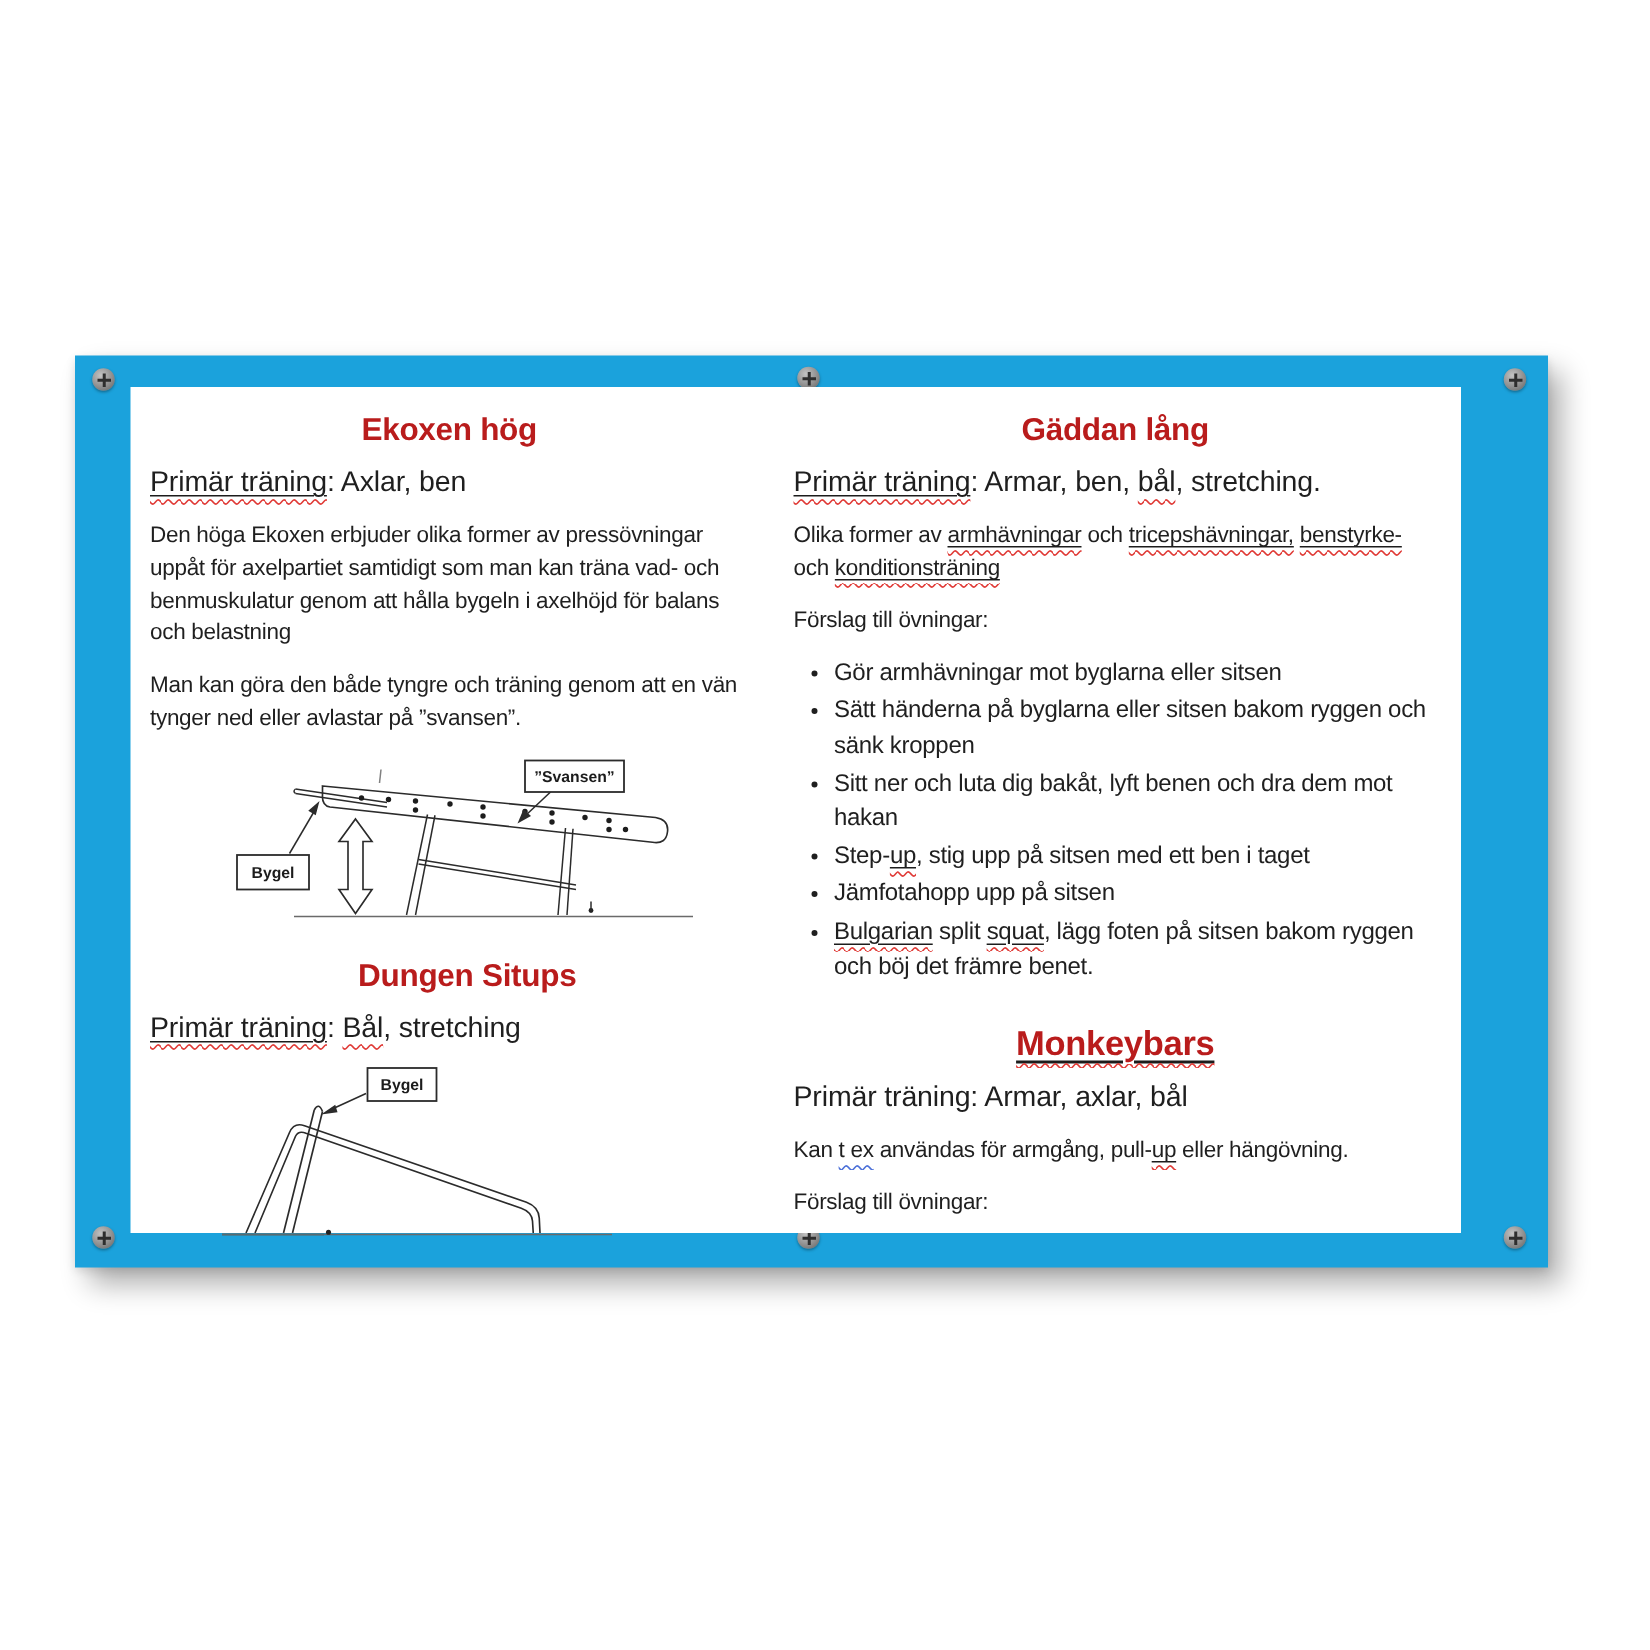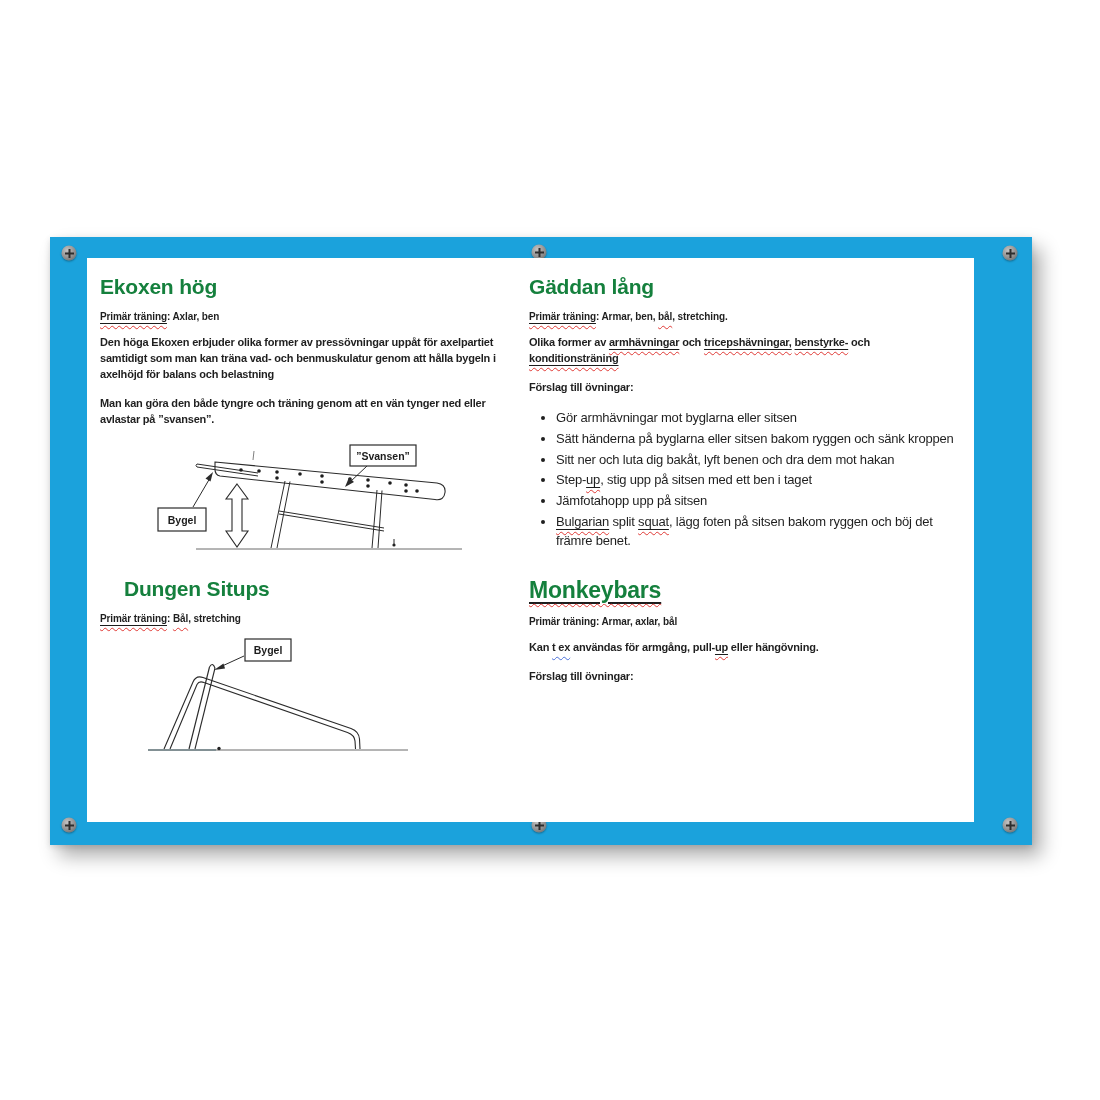--- a/index.html
+++ b/index.html
@@ -6,26 +6,26 @@
   .page{position:relative;width:1100px;height:1100px;background:#ffffff;overflow:hidden;
         font-family:"Liberation Sans", sans-serif;color:#1f1f1f;}
   .board{position:absolute;left:50px;top:237px;width:982px;height:608px;background:#1BA2DC;
          box-shadow:9px 11px 18px rgba(0,0,0,.32), 0 2px 6px rgba(0,0,0,.12);}
   .sheet{position:absolute;top:21px;height:564px;background:#ffffff;}
   .sheet.left{left:37px;width:425px;}
   .sheet.right{left:462px;width:462px;}
   .inner{padding:9px 13px 0 13px;}
   .sheet.right .inner{padding:9px 16px 0 17px;}
 
-  h2.sec{font-size:21px;font-weight:700;color:#15803d;margin:8px 0 12px 0;letter-spacing:-0.2px;}
+  h2.sec{font-size:21px;font-weight:700;color:#b91c1c;margin:8px 0 12px 0;letter-spacing:-0.2px;text-align:center;}
   h2.sec.small{font-size:23px;margin:26px 0 12px 0;}
-  p.lead{font-size:10px;font-weight:700;margin:0 0 13px 0;letter-spacing:-0.1px;}
-  p.body{font-size:11px;line-height:1.45;margin:0 0 13px 0;letter-spacing:-0.2px;font-weight:bold;}
+  p.lead{font-size:19px;font-weight:400;margin:0 0 13px 0;letter-spacing:-0.1px;}
+  p.body{font-size:15px;line-height:1.45;margin:0 0 13px 0;letter-spacing:-0.2px;}
   ul.ex{margin:2px 0 16px 0;padding-left:27px;}
-  ul.ex li{font-size:13px;line-height:1.45;margin:0 0 2px 0;letter-spacing:-0.2px;}
+  ul.ex li{font-size:16px;line-height:1.45;margin:0 0 2px 0;letter-spacing:-0.2px;}
 
   
   .u{text-decoration:underline;text-decoration-thickness:1.4px;text-underline-offset:3px;
      text-decoration-color:#1c1c1c;}
   h2 .u{text-decoration-thickness:2px;text-underline-offset:4px;}
   
   .sq{text-decoration-line:underline;text-decoration-style:wavy;text-decoration-color:#e03a36;
       text-decoration-thickness:1px;text-underline-offset:5px;}
   
   .bsq{text-decoration-line:underline;text-decoration-style:wavy;text-decoration-color:#4a6fd8;

